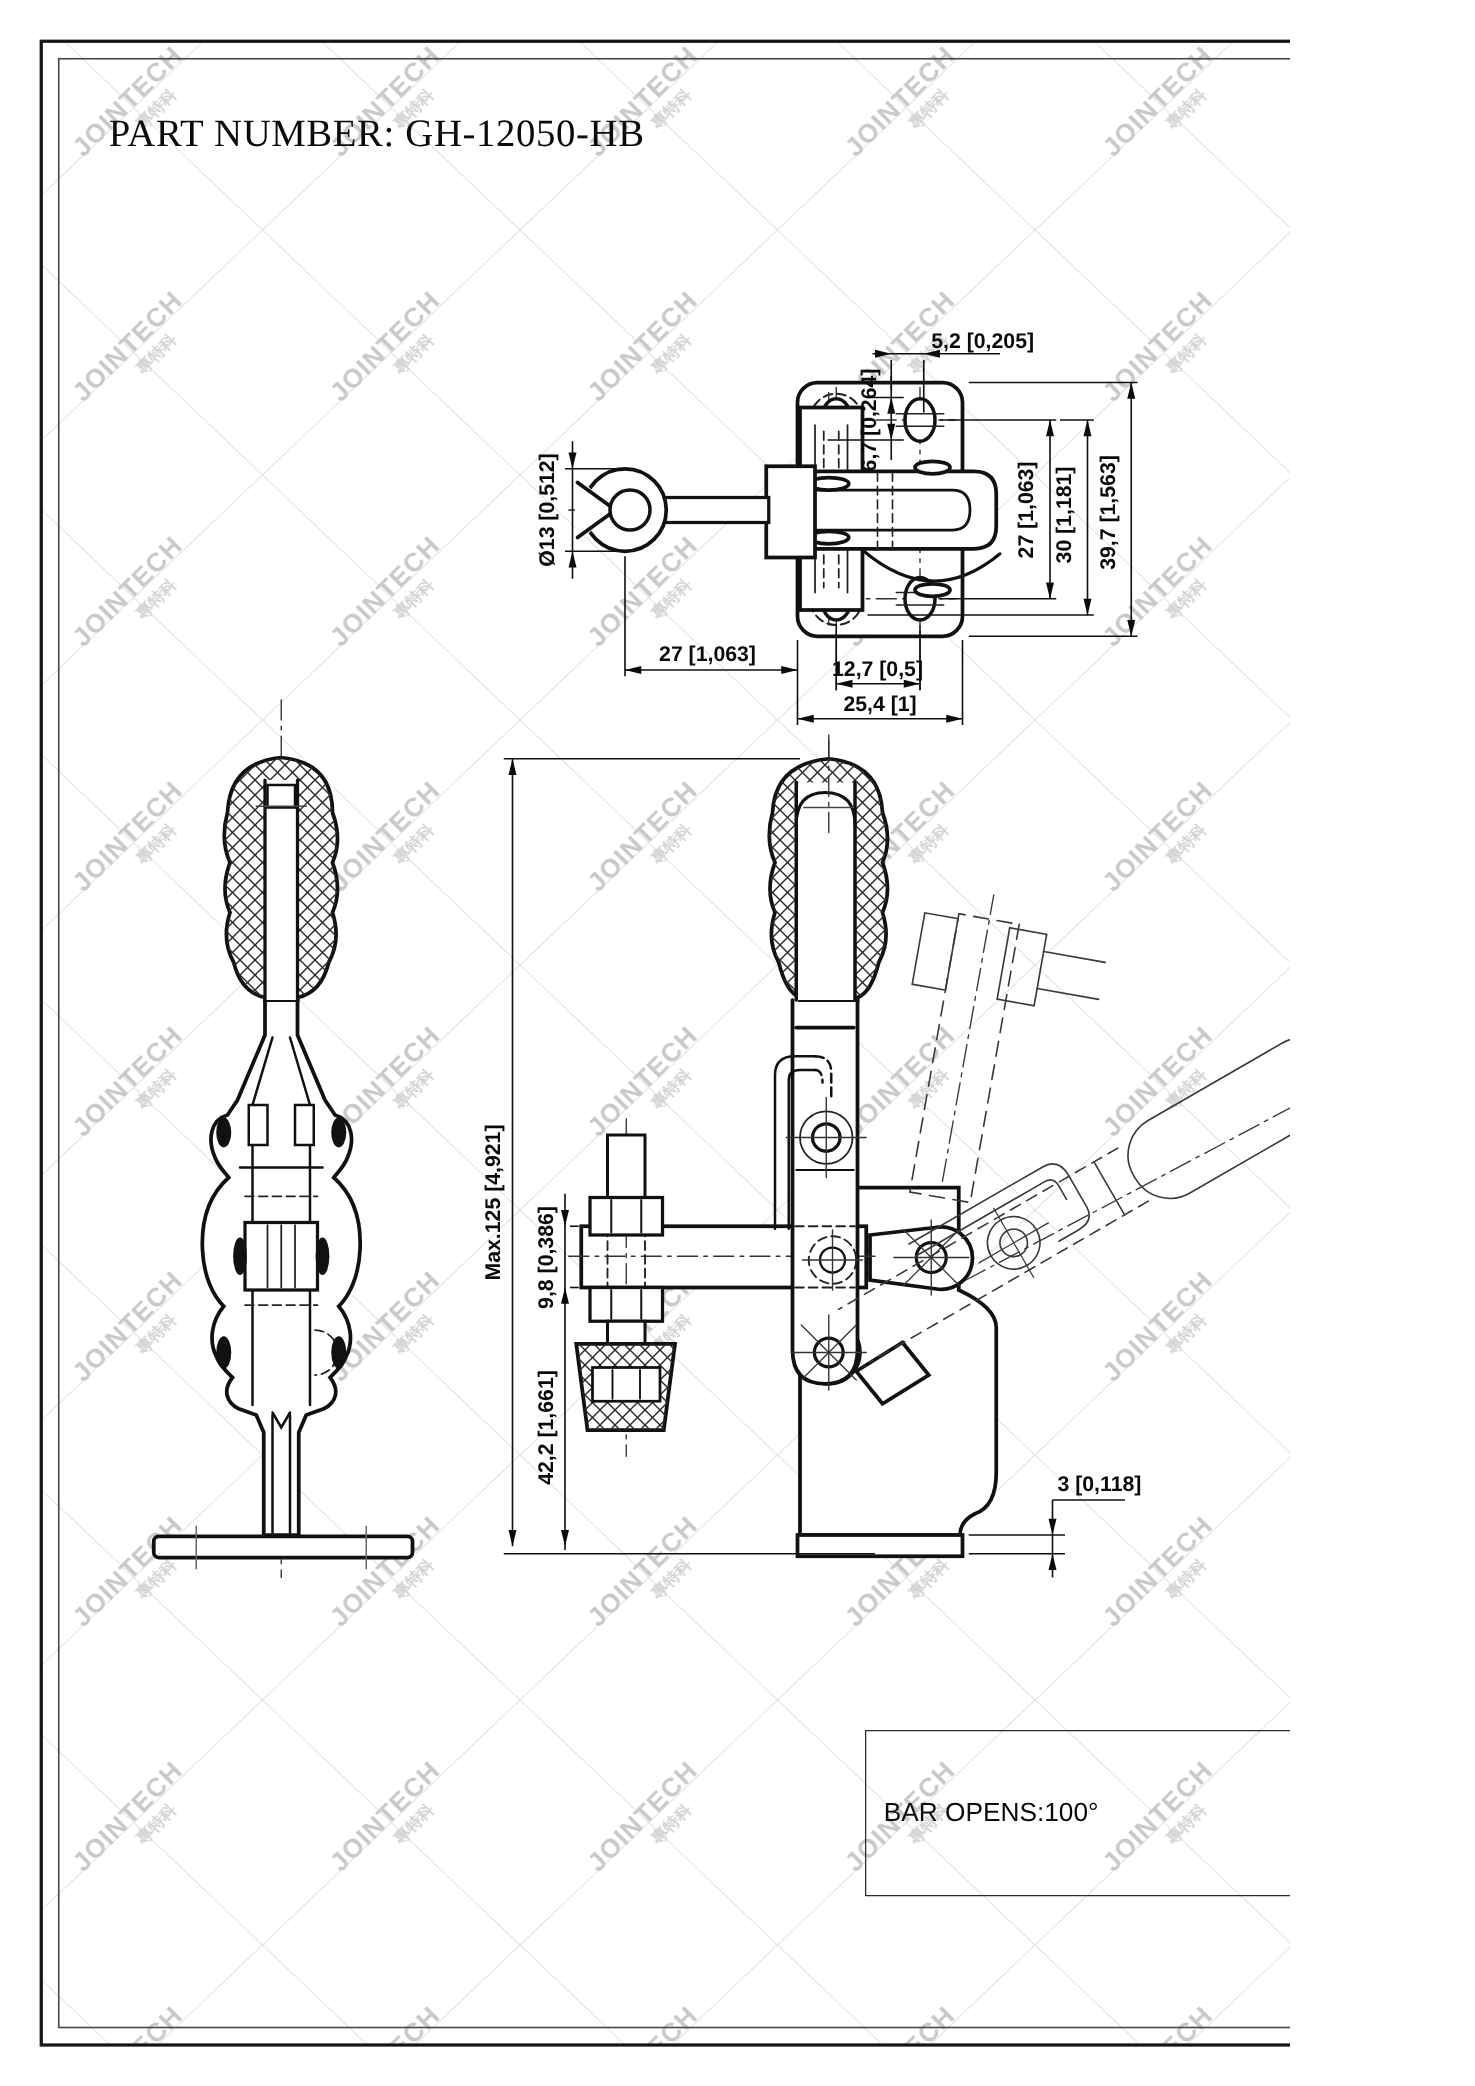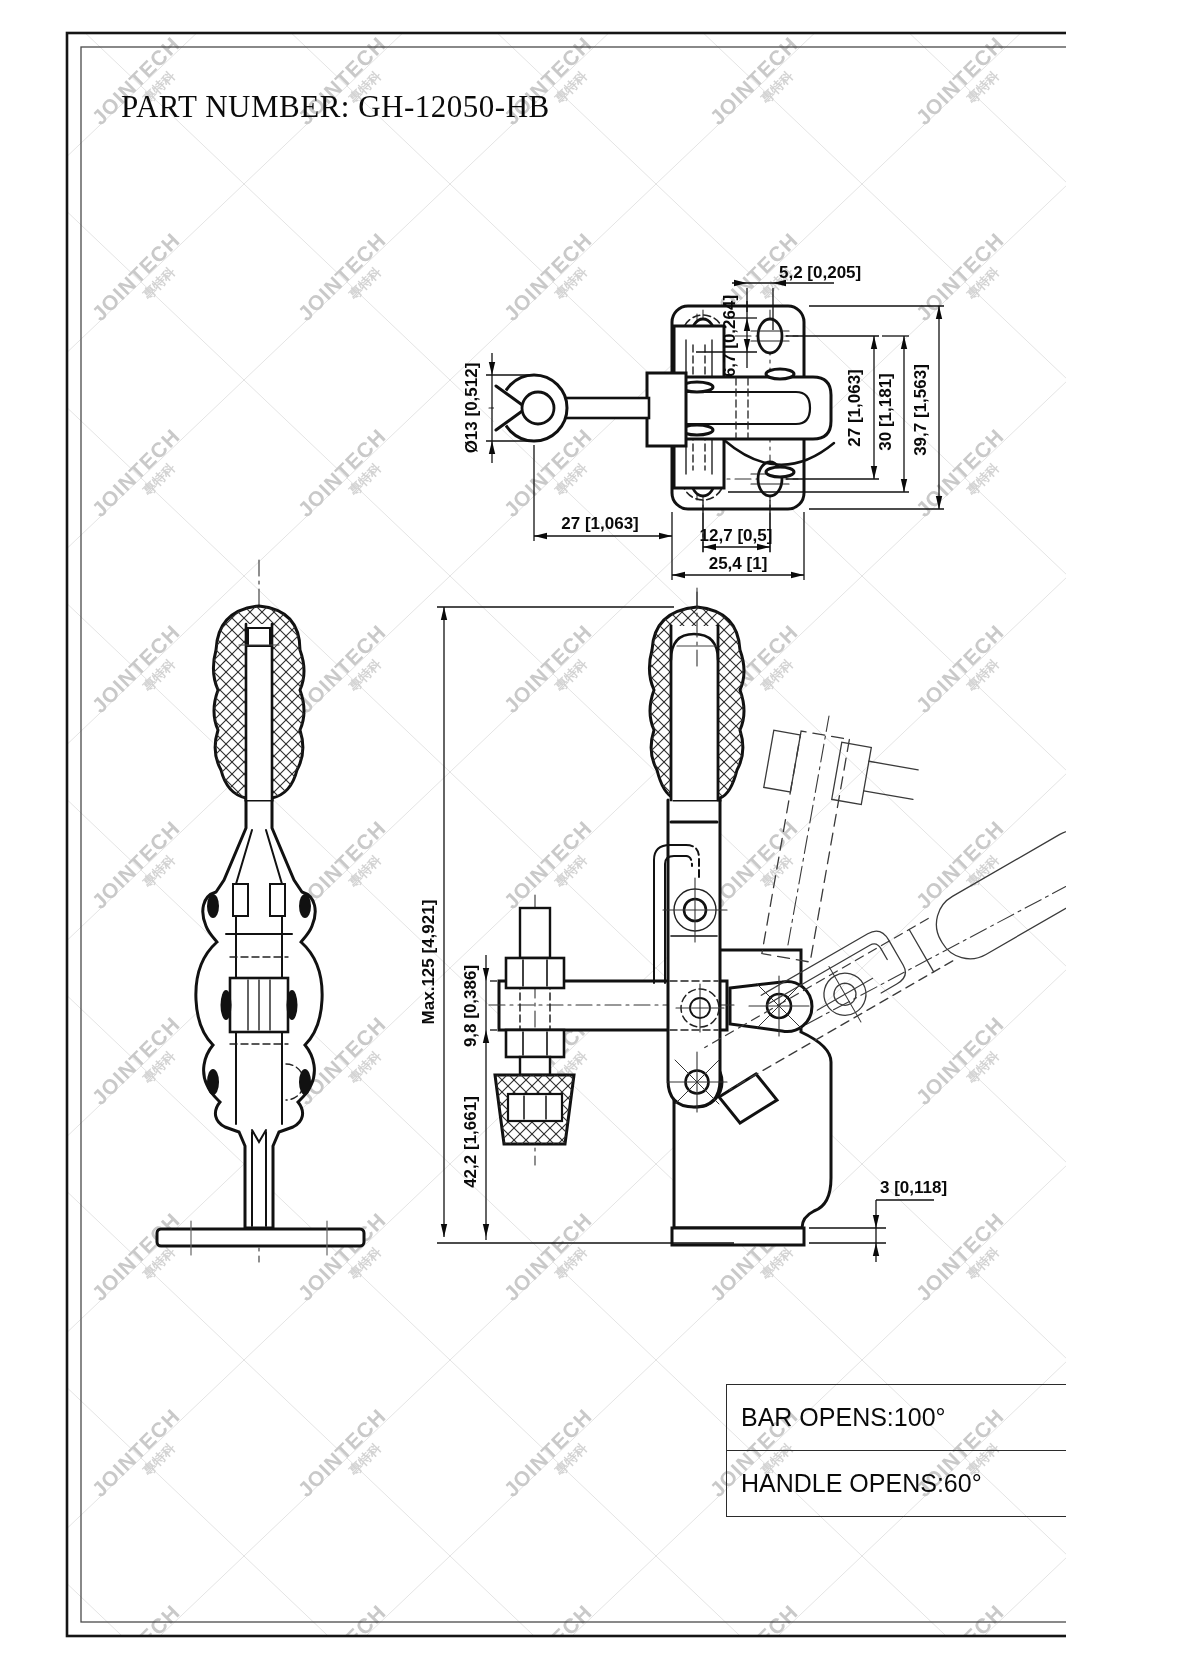--- a/index.html
+++ b/index.html
@@ -1,25 +1,25 @@
 <!DOCTYPE html>
 <html><head>
 <meta charset="utf-8">
 <style>
   html,body{margin:0;padding:0;background:#fff;}
   #page{position:relative;width:1032px;height:1669px;background:#fff;overflow:hidden;
-        font-family:"Liberation Sans",sans-serif;margin-left:34px;}
+        font-family:"Liberation Sans",sans-serif;}
   #art{position:absolute;left:0;top:0;}
   .dimtxt{font-family:"Liberation Sans",sans-serif;font-weight:bold;font-size:17px;fill:#0a0a0a;}
   .titletxt{font-family:"Liberation Serif",serif;font-size:31px;fill:#0a0a0a;letter-spacing:.5px;}
   #spec{position:absolute;left:692px;top:1384px;width:401px;height:133px;
         border:1.7px solid #2b2b2b;background:rgba(255,255,255,.0);box-sizing:border-box;
         display:flex;flex-direction:column;}
   #spec .row{flex:1;display:flex;align-items:center;padding-left:14px;
-        font-size:25px;color:#0a0a0a;border-bottom:1.4px solid #2b2b2b;box-sizing:border-box;}
+        font-size:21px;color:#0a0a0a;border-bottom:1.4px solid #2b2b2b;box-sizing:border-box;}
   #spec .row:last-child{border-bottom:none;}
 </style>
 </head>
 <body>
 
 <div id="page">
 <svg id="art" width="1180" height="1669" viewBox="0 0 1180 1669">
   <defs>
     <pattern id="wm" x="4" y="-12" width="206" height="196" patternUnits="userSpaceOnUse">
       <line x1="0" y1="0" x2="206" y2="196" stroke="#e4e4e4" stroke-width="1"></line>
@@ -379,15 +379,14 @@
     </g>
     <text class="dimtxt" transform="translate(400,962) rotate(-90)" text-anchor="middle">Max.125 [4,921]</text>
     <text class="dimtxt" transform="translate(442,1006) rotate(-90)" text-anchor="middle">9,8 [0,386]</text>
     <text class="dimtxt" transform="translate(442,1142) rotate(-90)" text-anchor="middle">42,2 [1,661]</text>
     <text class="dimtxt" x="846" y="1193">3 [0,118]</text>
   </g>
 </svg>
 
 <div id="spec">
   <div class="row">BAR OPENS:100°</div>
-  <div class="row">HANDLE OPENS:60°</div>
 </div>
 </div>
 
 </body></html>

